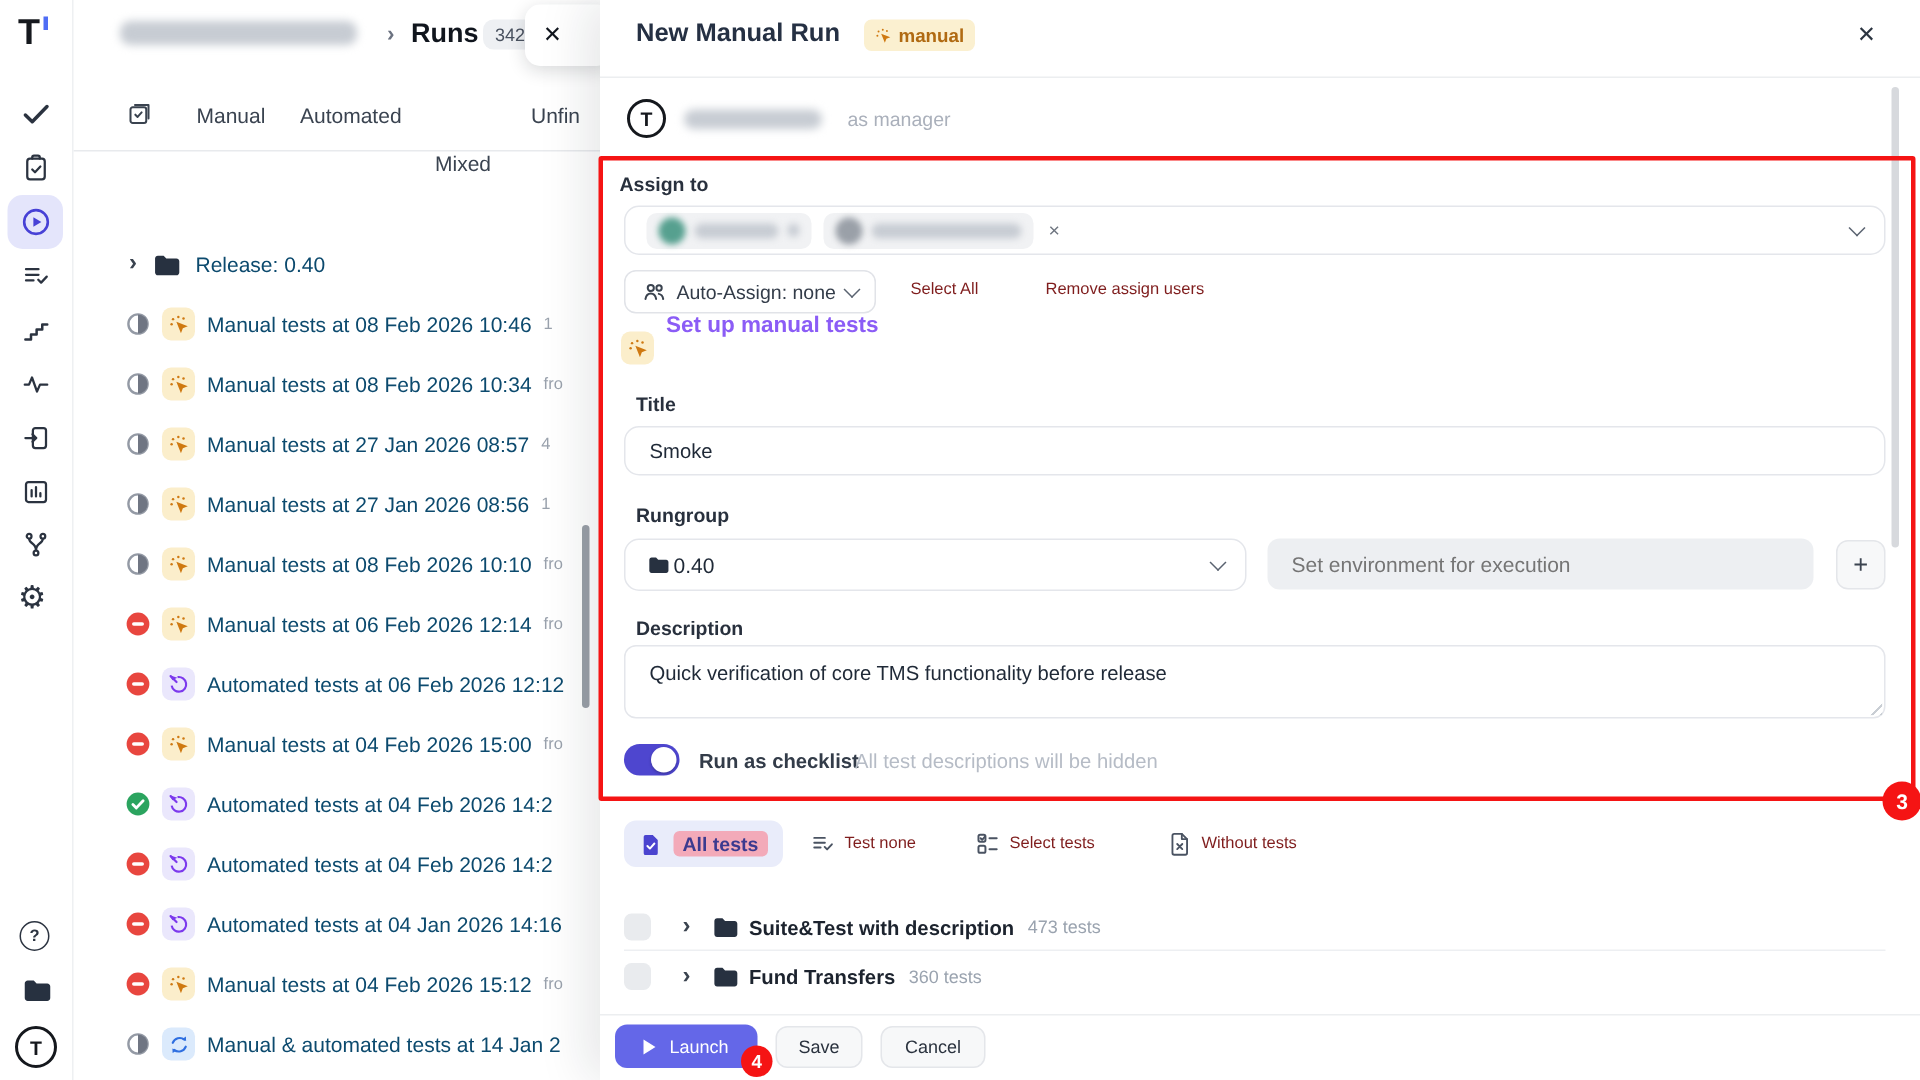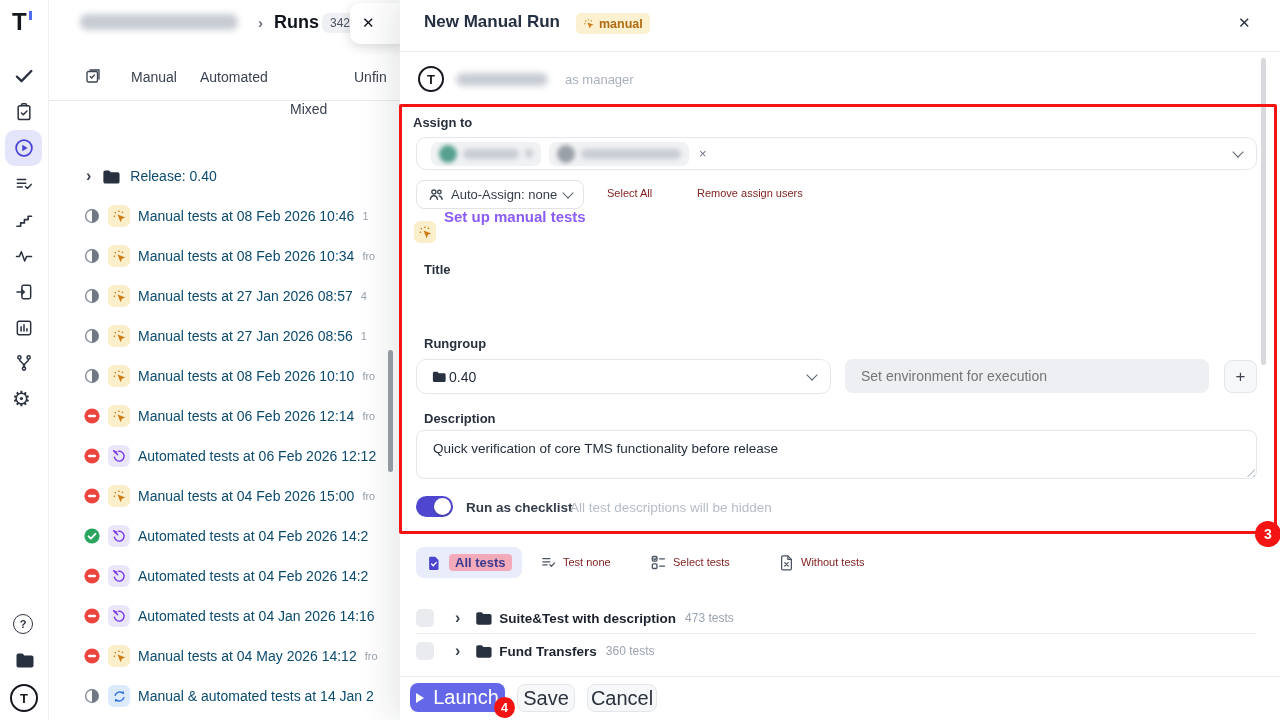--- a/index.html
+++ b/index.html
@@ -29,21 +29,21 @@
   .chev{display:inline-block;width:7px;height:7px;border-right:1.7px solid #5a6370;border-bottom:1.7px solid #5a6370;transform:rotate(45deg);}
   .inputbox{position:absolute;border:1px solid #e4e6eb;border-radius:10px;background:#fff;box-sizing:border-box;}
   .chip{display:flex;align-items:center;gap:6px;background:#f1f2f4;border-radius:7px;height:24px;padding:0 8px;}
   .linkbtn{font-size:11px;color:#7f1d1d;}
   .toggle{position:absolute;width:37px;height:21px;border-radius:11px;background:#4e46cf;}
   .toggle i{position:absolute;right:2px;top:2px;width:17px;height:17px;border-radius:50%;background:#fff;box-shadow:0 1px 2px rgba(0,0,0,.25);}
   .ttab-ic{color:#4a5362;}
   .treelbl{font-size:13.5px;font-weight:bold;color:#1c232e;}
   .treecnt{font-size:12px;color:#9aa3af;}
   .cbx{width:18px;height:18px;border-radius:5px;background:#e9ebee;}
-  .btn{position:absolute;border-radius:8px;font-size:20px;display:flex;align-items:center;justify-content:center;box-sizing:border-box;}
+  .btn{position:absolute;border-radius:8px;font-size:12px;display:flex;align-items:center;justify-content:center;box-sizing:border-box;}
   .btn.light{background:#f7f8f9;border:1px solid #e4e6ea;color:#2a323e;}
   
   .anno-rect{position:absolute;left:399px;top:104px;width:872px;height:424px;border:3px solid #f51414;border-radius:2px;z-index:30;pointer-events:none;}
   .anno-badge{position:absolute;border-radius:50%;background:#f51414;color:#fff;font-weight:bold;display:flex;align-items:center;justify-content:center;z-index:31;}
   .resize-grip{position:absolute;width:9px;height:9px;background:repeating-linear-gradient(-45deg,#c9ced4 0 1.5px,transparent 1.5px 4.5px);clip-path:polygon(100% 0,100% 100%,0 100%);}
   input,textarea{font-family:"Liberation Sans",sans-serif;outline:none;}
 </style>
 </head>
 <body>
 
@@ -367,21 +367,21 @@
     </div>
   <div class="run-row" style="top:636px">
       <svg width="16" height="16">
         <use href="#s-fail"></use>
       </svg>
       <span class="tico m">
         <svg width="15" height="15">
           <use href="#s-manual"></use>
         </svg>
       </span>
-      <span class="rt">Manual tests at 04 May 2026 14:12</span>
+      <span class="rt">Manual tests at 04 Feb 2026 15:12</span>
       <span class="rs">fro</span>
     </div>
   <div class="run-row" style="top:676px">
       <svg width="16" height="16">
         <use href="#s-half"></use>
       </svg>
       <span class="tico x">
         <svg width="15" height="15">
           <use href="#s-mixed"></use>
         </svg>
@@ -430,20 +430,21 @@
     <span class="abs linkbtn" style="left:297px;top:187px;">Remove assign users</span>
 
     <span class="tico m abs" style="left:14px;top:221px;">
         <svg width="15" height="15">
           <use href="#s-manual"></use>
         </svg>
       </span>
     <span class="abs" style="left:44px;top:208px;font-size:15px;font-weight:bold;color:#8b5cf6;">Set up manual tests</span>
 
     <span class="abs lbl" style="left:24px;top:262px;">Title</span>
+    <input class="inputbox" style="left: 16px; top: 284px; width: 841px; height: 33px; padding: 0px 16px; font-size: 13.5px; color: rgb(31, 41, 55); border: 1px solid rgb(228, 230, 235);" value="Smoke">
 
     <span class="abs lbl" style="left:24px;top:336px;">Rungroup</span>
     <div class="inputbox" style="left:16px;top:359px;width:415px;height:35px;display:flex;align-items:center;padding:0 14px;gap:3px;">
       <svg width="15" height="15">
           <use href="#s-folder"></use>
         </svg>
       <span style="font-size:14px;color:#1f2937;">0.40</span>
       <span class="chev" style="margin-left:auto;margin-top:-3px;"></span>
     </div>
     <input class="abs" style="left: 445px; top: 359px; width: 364px; height: 34px; border: none; border-radius: 8px; background: rgb(237, 239, 242); padding: 0px 16px; font-size: 14px; box-sizing: border-box; color: rgb(31, 41, 55);" placeholder="Set environment for execution">

